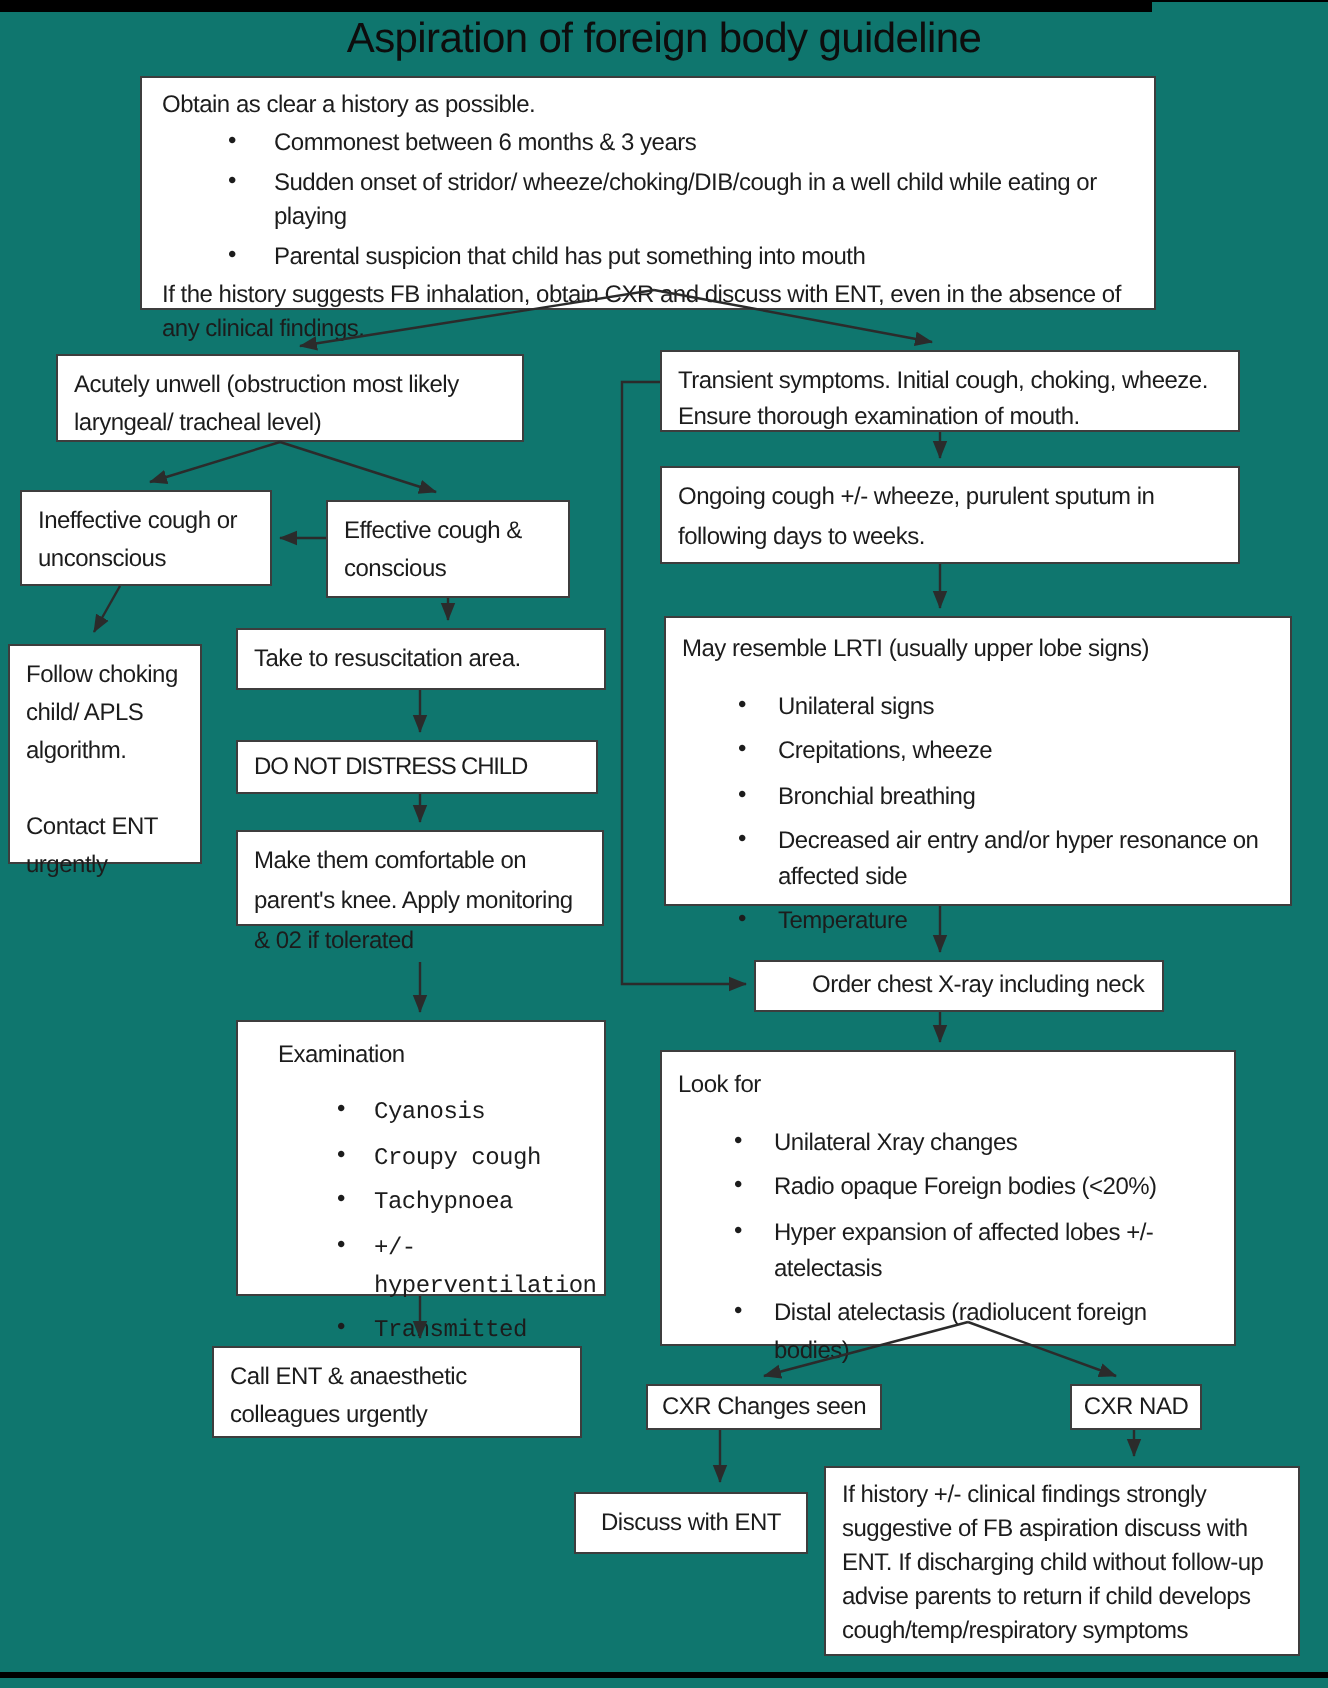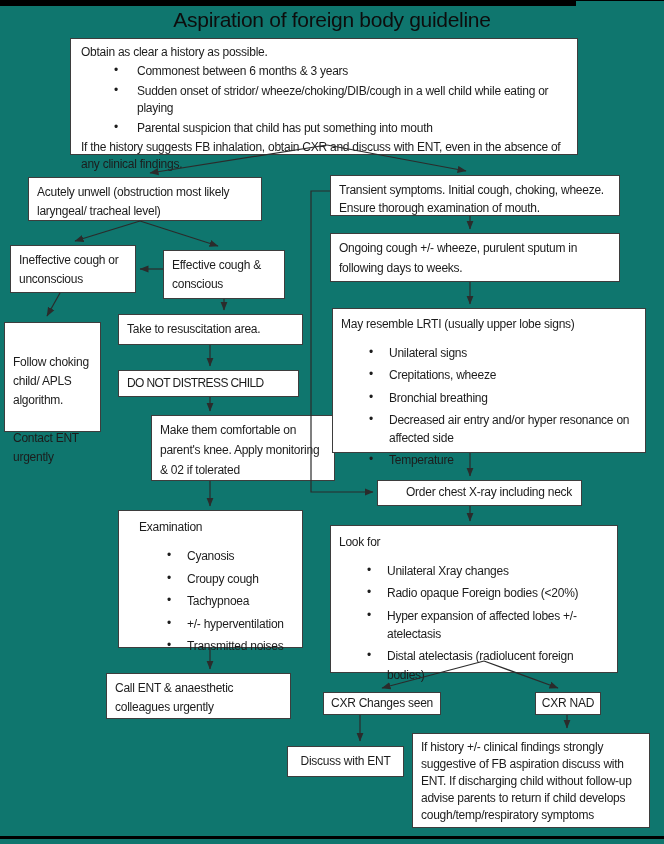--- a/index.html
+++ b/index.html
@@ -11,21 +11,21 @@
   .title{position:absolute;left:0;top:8px;width:664px;text-align:center;
          font-size:21px;color:#0d0d0d;letter-spacing:-0.3px;}
   .node{position:absolute;background:#fff;border:1px solid #3d3d3d;box-sizing:border-box;
         font-size:12px;color:#1c1c1c;letter-spacing:-0.25px;line-height:1.45;
         padding:5px 8px;z-index:1;}
   .bullets{margin-top:11px;}
   .bullet{position:relative;padding-left:48px;margin-bottom:3.5px;}
   .bullet::before{content:"\2022";position:absolute;left:28px;top:-1px;font-size:12px;}
   .b-wide .bullet{padding-left:56px;margin-bottom:2px;}
   .b-wide .bullet::before{left:33px;}
-  .gap-after{margin-bottom:18px;margin-top:25px;}
+  .gap-after{margin-bottom:18px;}
   .centered{display:flex;align-items:center;justify-content:center;text-align:center;}
   .vcenter{display:flex;align-items:center;}
   svg.flow{position:absolute;left:0;top:0;z-index:2;pointer-events:none;}
 </style>
 </head>
 <body>
 
 <div id="page">
   <div class="topline"></div>
   <div class="topbar"></div>
@@ -52,25 +52,25 @@
 
   <div class="node" style="left:4px;top:322px;width:97px;height:110px;line-height:1.6;">
     <div class="gap-after">Follow choking child/ APLS algorithm.</div>
     <div>Contact ENT urgently</div>
   </div>
 
   <div class="node vcenter" style="left:118px;top:314px;width:185px;height:31px;">Take to resuscitation area.</div>
 
   <div class="node vcenter" style="left:118px;top:370px;width:181px;height:27px;letter-spacing:-0.6px;">DO NOT DISTRESS CHILD</div>
 
-  <div class="node" style="left:118px;top:415px;width:184px;height:66px;line-height:1.65;margin-left:33px;">Make them comfortable on parent's knee. Apply monitoring &amp; 02 if tolerated</div>
+  <div class="node" style="left:118px;top:415px;width:184px;height:48px;line-height:1.65;">Make them comfortable on parent's knee. Apply monitoring &amp; 02 if tolerated</div>
 
   <div class="node" style="left:118px;top:510px;width:185px;height:138px;padding-top:8px;padding-left:20px;">
     <div>Examination</div>
-    <div class="bullets" style="line-height:1.58;">
+    <div class="bullets" style="line-height:1.58;font-family:Liberation Mono, monospace;">
 
     <div class="bullet">Cyanosis</div>
         <div class="bullet">Croupy cough</div>
         <div class="bullet">Tachypnoea</div>
         <div class="bullet">+/- hyperventilation</div>
         <div class="bullet">Transmitted noises</div>
       </div>
   </div>
 
   <div class="node" style="left:106px;top:673px;width:185px;height:46px;line-height:1.6;">Call ENT &amp; anaesthetic colleagues urgently</div>

